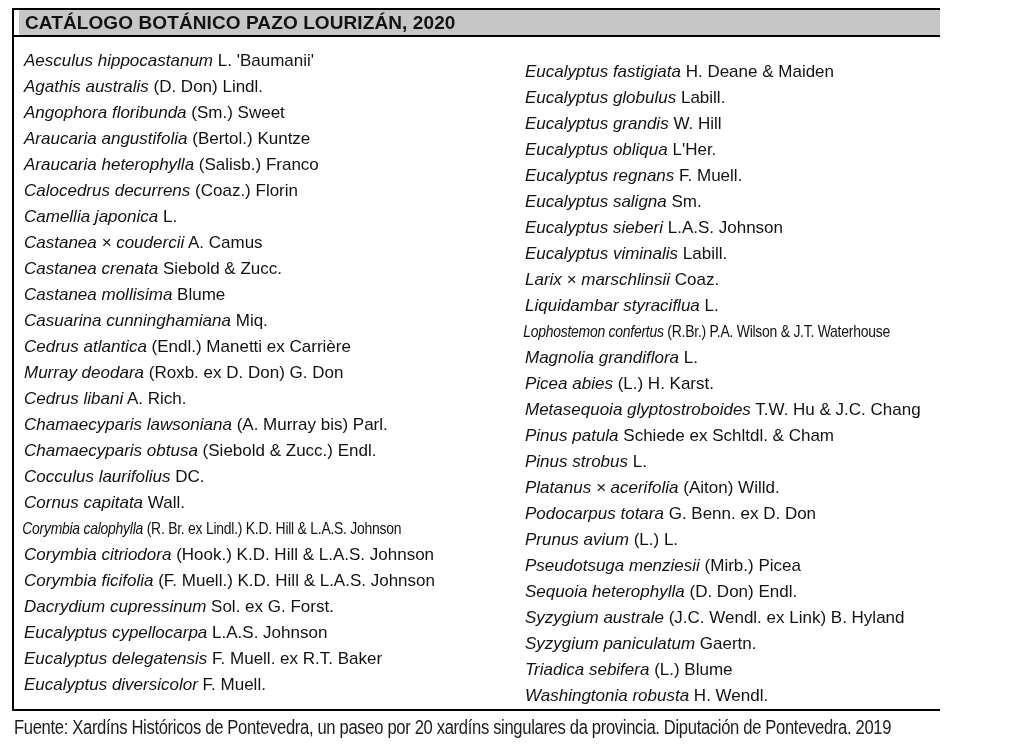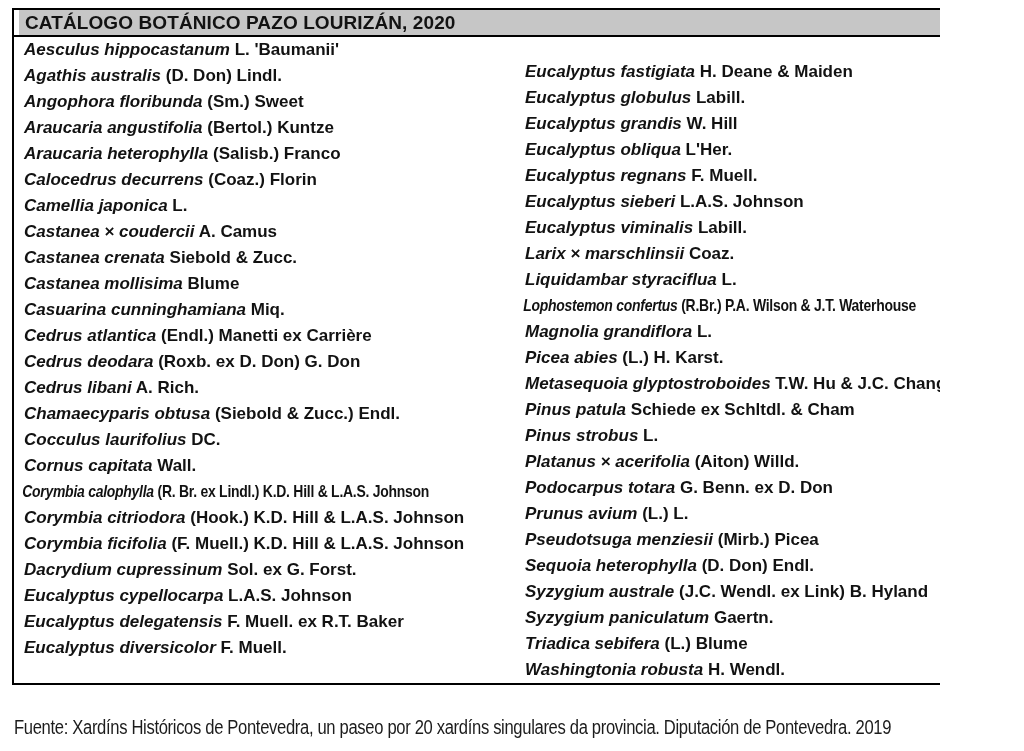--- a/index.html
+++ b/index.html
@@ -42,22 +42,21 @@
   }
   .page-title {
     font-weight: bold;
     font-size: 19px;
     padding-left: 11px;
     letter-spacing: 0.1px;
     white-space: nowrap;
   }
   .table-body {
     display: flex;
-    align-items: flex-start;
-    font-weight: bold;
+    align-items: center;
   }
   .col {
     overflow: hidden;
   }
   .col-left { width: 499px; }
   .col-right { flex: 1; margin-top: 22px; }
   .col-divider {
     width: 2px;
     background: #000000;
   }
@@ -107,40 +106,42 @@
           <div class="row"><span class="species">Angophora floribunda</span> <span class="author">(Sm.) Sweet</span></div>
           <div class="row"><span class="species">Araucaria angustifolia</span> <span class="author">(Bertol.) Kuntze</span></div>
           <div class="row"><span class="species">Araucaria heterophylla</span> <span class="author">(Salisb.) Franco</span></div>
           <div class="row"><span class="species">Calocedrus decurrens</span> <span class="author">(Coaz.) Florin</span></div>
           <div class="row"><span class="species">Camellia japonica</span> <span class="author">L.</span></div>
           <div class="row"><span class="species">Castanea × coudercii</span> <span class="author">A. Camus</span></div>
           <div class="row"><span class="species">Castanea crenata</span> <span class="author">Siebold &amp; Zucc.</span></div>
           <div class="row"><span class="species">Castanea mollisima</span> <span class="author">Blume</span></div>
           <div class="row"><span class="species">Casuarina cunninghamiana</span> <span class="author">Miq.</span></div>
           <div class="row"><span class="species">Cedrus atlantica</span> <span class="author">(Endl.) Manetti ex Carrière</span></div>
-          <div class="row"><span class="species">Cedrus deodara</span> <span class="author">(Roxb. ex D. Don) G. Don</span></div>
+          <div class="row"><span class="species">Murray deodara</span> <span class="author">(Roxb. ex D. Don) G. Don</span></div>
           <div class="row"><span class="species">Cedrus libani</span> <span class="author">A. Rich.</span></div>
+          <div class="row"><span class="species">Chamaecyparis lawsoniana</span> <span class="author">(A. Murray bis) Parl.</span></div>
           <div class="row"><span class="species">Chamaecyparis obtusa</span> <span class="author">(Siebold &amp; Zucc.) Endl.</span></div>
           <div class="row"><span class="species">Cocculus laurifolius</span> <span class="author">DC.</span></div>
           <div class="row"><span class="species">Cornus capitata</span> <span class="author">Wall.</span></div>
           <div class="row condensed"><span class="species">Corymbia calophylla</span> <span class="author">(R. Br. ex Lindl.) K.D. Hill &amp; L.A.S. Johnson</span></div>
           <div class="row"><span class="species">Corymbia citriodora</span> <span class="author">(Hook.) K.D. Hill &amp; L.A.S. Johnson</span></div>
           <div class="row"><span class="species">Corymbia ficifolia</span> <span class="author">(F. Muell.) K.D. Hill &amp; L.A.S. Johnson</span></div>
           <div class="row"><span class="species">Dacrydium cupressinum</span> <span class="author">Sol. ex G. Forst.</span></div>
           <div class="row"><span class="species">Eucalyptus cypellocarpa</span> <span class="author">L.A.S. Johnson</span></div>
           <div class="row"><span class="species">Eucalyptus delegatensis</span> <span class="author">F. Muell. ex R.T. Baker</span></div>
           <div class="row"><span class="species">Eucalyptus diversicolor</span> <span class="author">F. Muell.</span></div>
         </div>
       <div class="col-divider"></div>
       <div class="col col-right" id="col-right">
           <div class="row"><span class="species">Eucalyptus fastigiata</span> <span class="author">H. Deane &amp; Maiden</span></div>
           <div class="row"><span class="species">Eucalyptus globulus</span> <span class="author">Labill.</span></div>
           <div class="row"><span class="species">Eucalyptus grandis</span> <span class="author">W. Hill</span></div>
           <div class="row"><span class="species">Eucalyptus obliqua</span> <span class="author">L'Her.</span></div>
           <div class="row"><span class="species">Eucalyptus regnans</span> <span class="author">F. Muell.</span></div>
+          <div class="row"><span class="species">Eucalyptus saligna</span> <span class="author">Sm.</span></div>
           <div class="row"><span class="species">Eucalyptus sieberi</span> <span class="author">L.A.S. Johnson</span></div>
           <div class="row"><span class="species">Eucalyptus viminalis</span> <span class="author">Labill.</span></div>
           <div class="row"><span class="species">Larix × marschlinsii</span> <span class="author">Coaz.</span></div>
           <div class="row"><span class="species">Liquidambar styraciflua</span> <span class="author">L.</span></div>
           <div class="row condensed"><span class="species">Lophostemon confertus</span> <span class="author">(R.Br.) P.A. Wilson &amp; J.T. Waterhouse</span></div>
           <div class="row"><span class="species">Magnolia grandiflora</span> <span class="author">L.</span></div>
           <div class="row"><span class="species">Picea abies</span> <span class="author">(L.) H. Karst.</span></div>
           <div class="row"><span class="species">Metasequoia glyptostroboides</span> <span class="author">T.W. Hu &amp; J.C. Chang</span></div>
           <div class="row"><span class="species">Pinus patula</span> <span class="author">Schiede ex Schltdl. &amp; Cham</span></div>
           <div class="row"><span class="species">Pinus strobus</span> <span class="author">L.</span></div>

